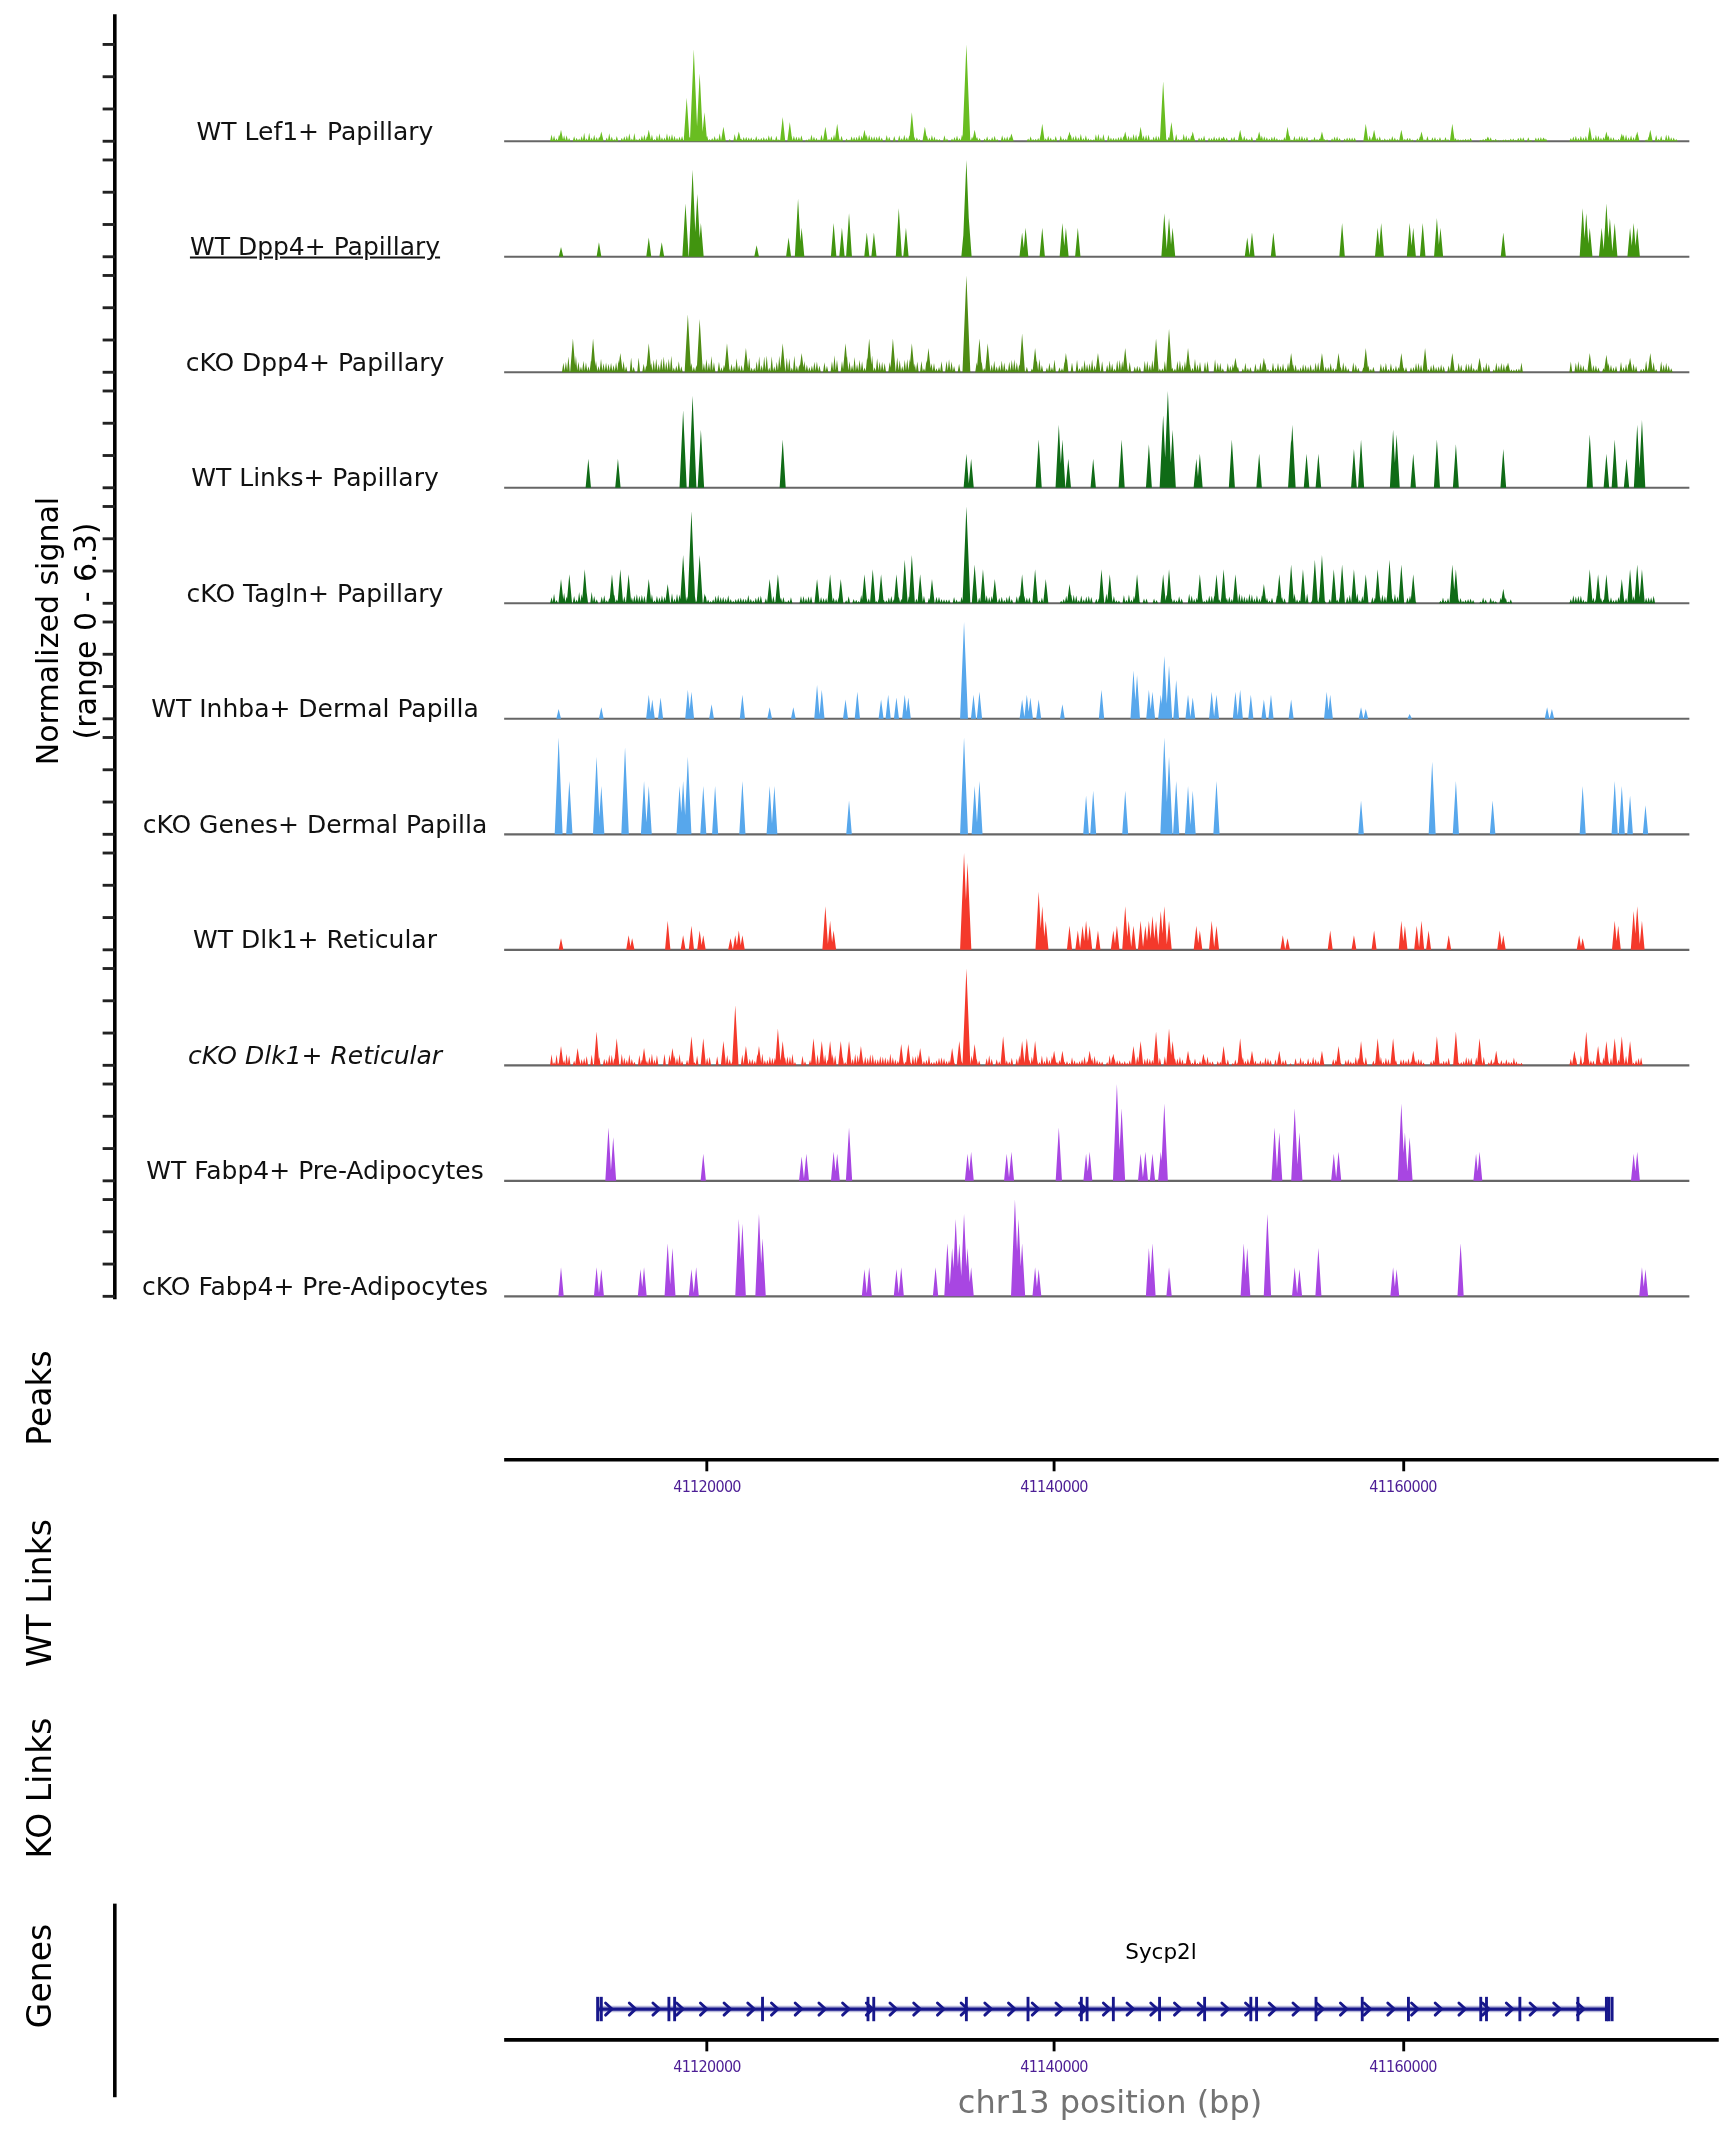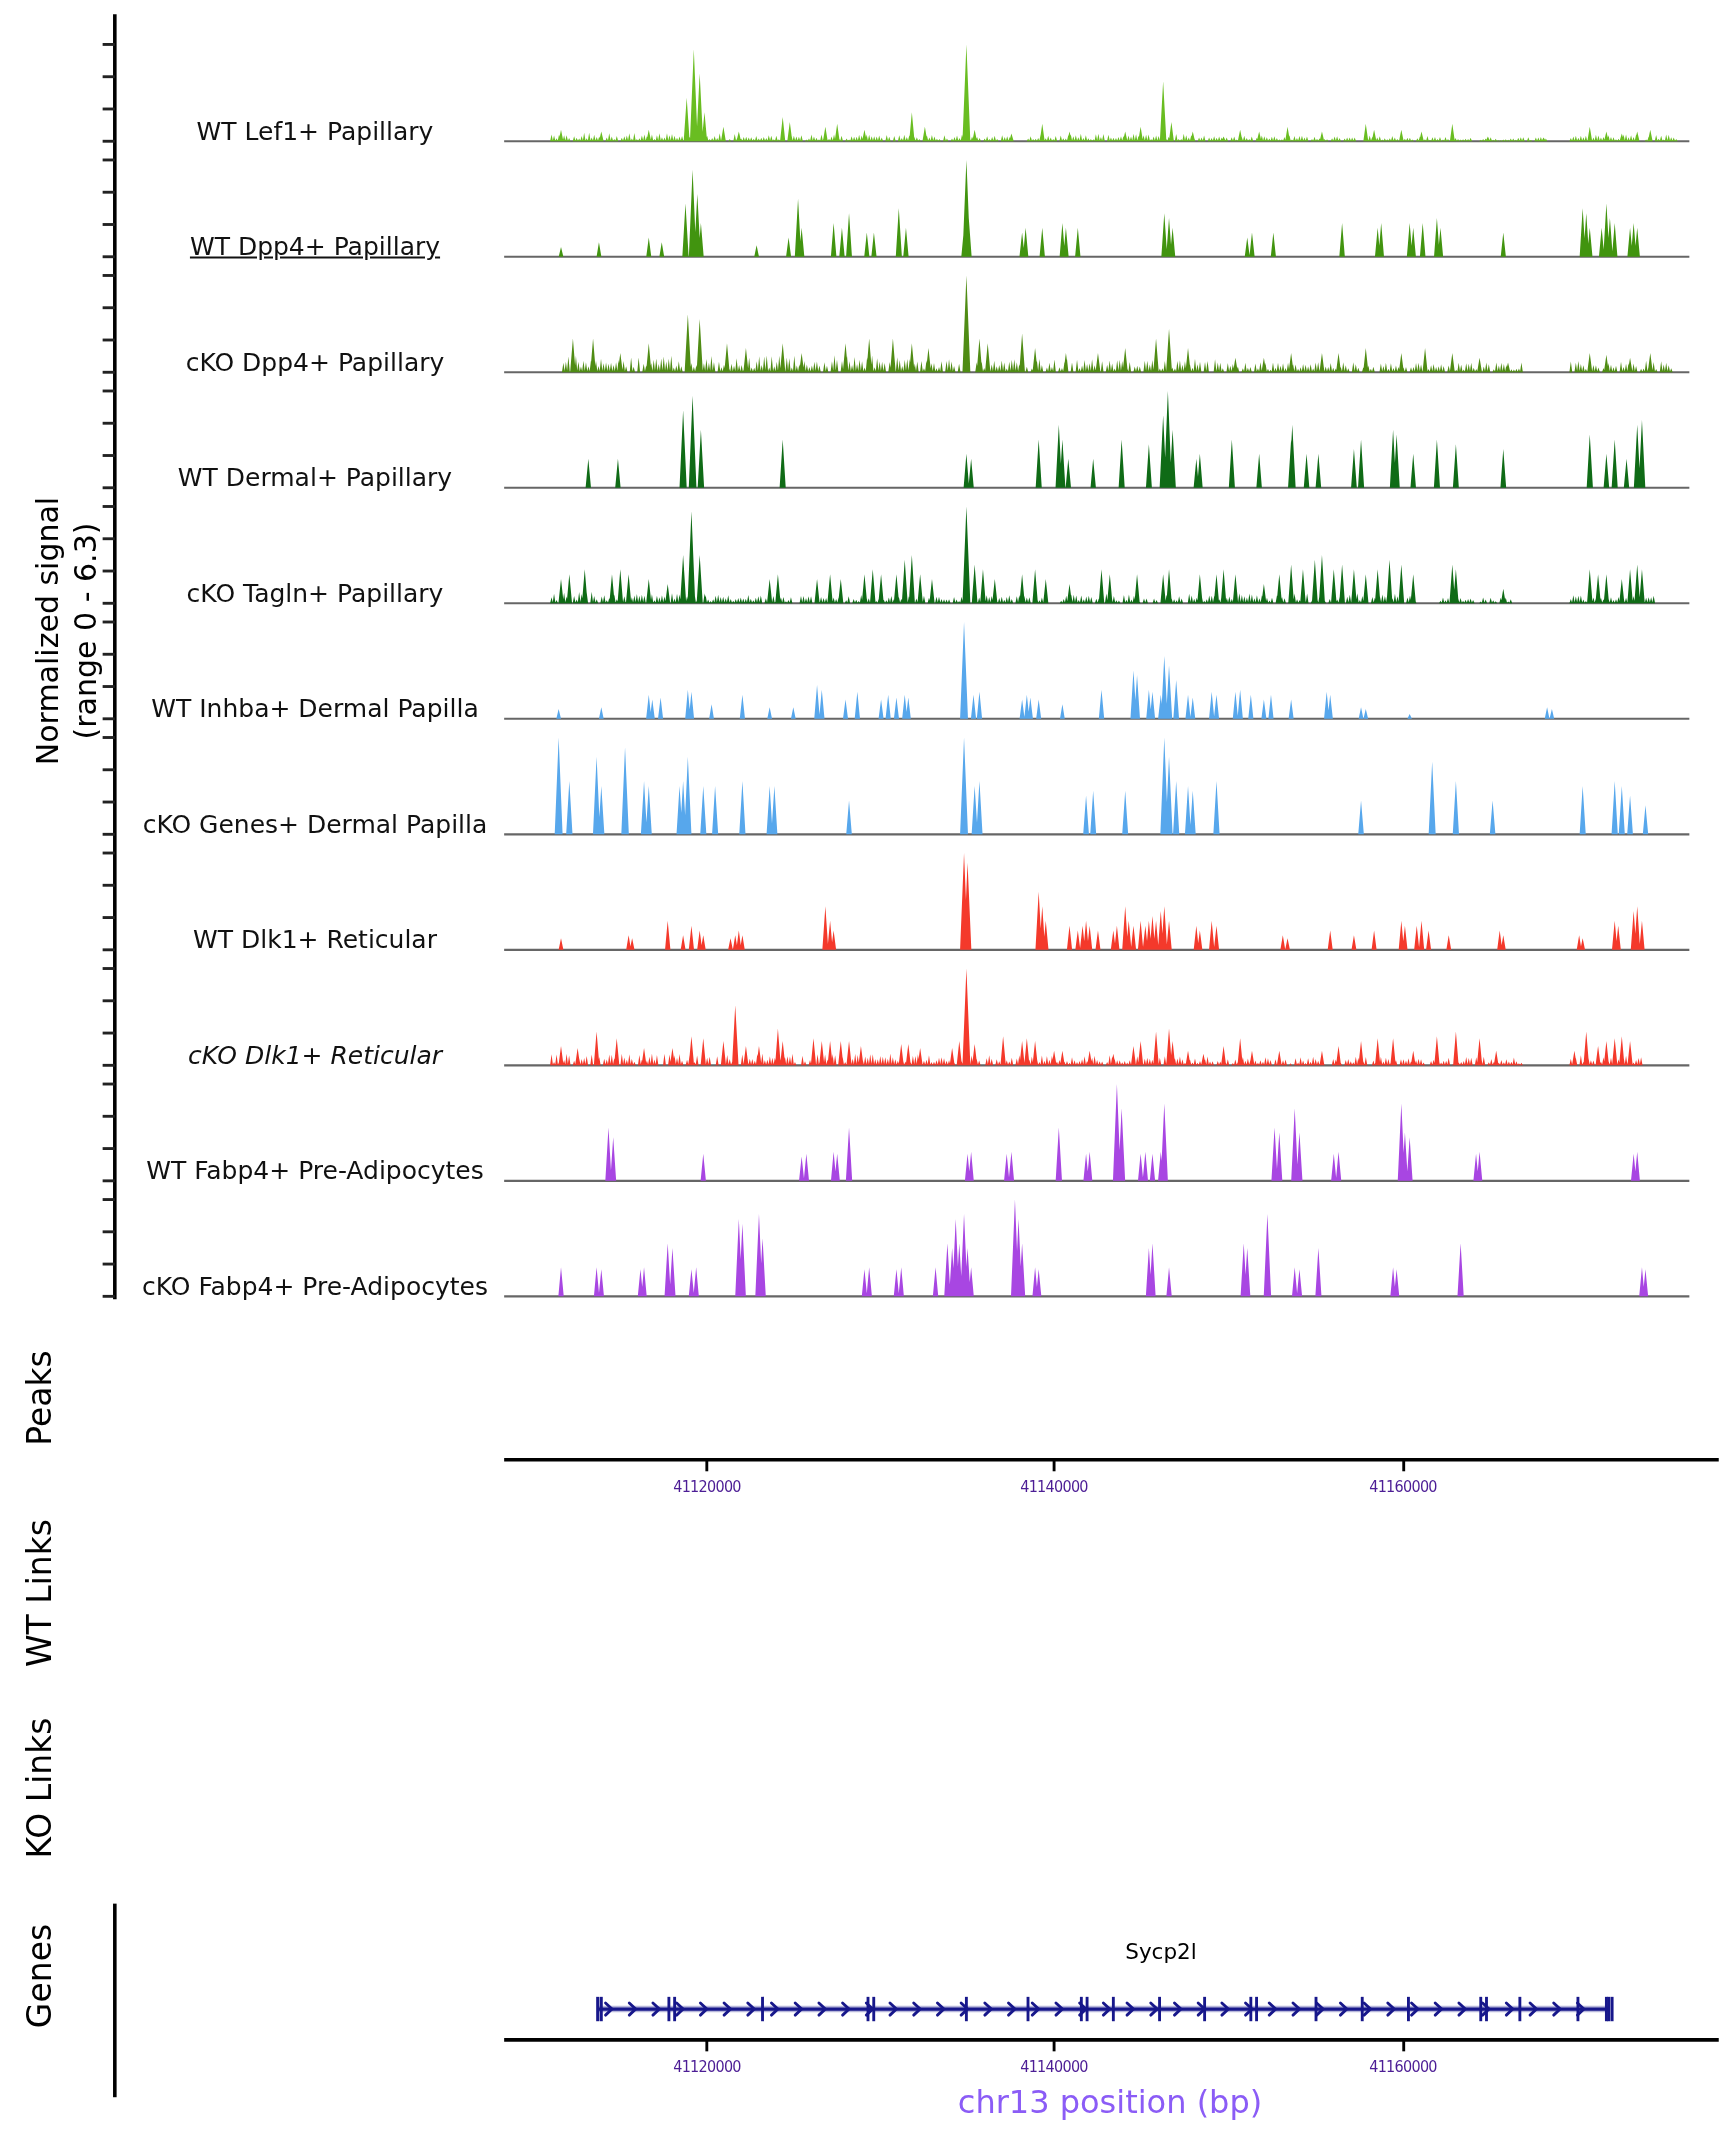--- a/index.html
+++ b/index.html
@@ -17,21 +17,21 @@
   }
   .section-label { font-size:33px; }
   .ylabel { font-size:30px; text-align:center; line-height:1.25; }
   .tick-num {
     position:absolute; transform:translateX(-50%);
     font-size:16px; color:#4c1d95; white-space:nowrap;
     font-stretch:condensed; letter-spacing:-0.7px;
   }
   .xlabel {
     position:absolute; transform:translateX(-50%);
-    font-size:32px; color:#8b5cf6; white-space:nowrap;
+    font-size:32px; color:#737373; white-space:nowrap;
   }
   .gene-name {
     position:absolute; transform:translateX(-50%);
     font-size:21.5px; color:#000; white-space:nowrap;
   }
   svg { position:absolute; left:0; top:0; }
 </style>
 </head>
 <body>
 
@@ -48,21 +48,21 @@
   <div class="vlabel section-label" style="left:39px; top:1976px;">Genes</div>
 
   <div class="gene-name" style="left:1161px; top:1939px;">Sycp2l</div>
 
   <div class="xlabel" style="left:1110px; top:2083px;">chr13 position (bp)</div>
 
   <div id="gen-labels">
       <div class="track-label" style="left: 315px; top: 95px;">WT Lef1+ Papillary</div>
       <div class="track-label" style="left: 315px; top: 210px; text-decoration: underline;">WT Dpp4+ Papillary</div>
       <div class="track-label" style="left: 315px; top: 326px;">cKO Dpp4+ Papillary</div>
-      <div class="track-label" style="left: 315px; top: 441px;">WT Dermal+ Papillary</div>
+      <div class="track-label" style="left: 315px; top: 441px;">WT Links+ Papillary</div>
       <div class="track-label" style="left: 315px; top: 557px;">cKO Tagln+ Papillary</div>
       <div class="track-label" style="left: 315px; top: 672px;">WT Inhba+ Dermal Papilla</div>
       <div class="track-label" style="left: 315px; top: 788px;">cKO Genes+ Dermal Papilla</div>
       <div class="track-label" style="left: 315px; top: 903px;">WT Dlk1+ Reticular</div>
       <div class="track-label" style="left: 315px; top: 1019px; font-style: italic;">cKO Dlk1+ Reticular</div>
       <div class="track-label" style="left: 315px; top: 1134px;">WT Fabp4+ Pre-Adipocytes</div>
       <div class="track-label" style="left: 315px; top: 1250px;">cKO Fabp4+ Pre-Adipocytes</div>
       <div class="tick-num" style="left: 707px; top: 1477px;">41120000</div>
       <div class="tick-num" style="left: 1054px; top: 1477px;">41140000</div>
       <div class="tick-num" style="left: 1403px; top: 1477px;">41160000</div>

